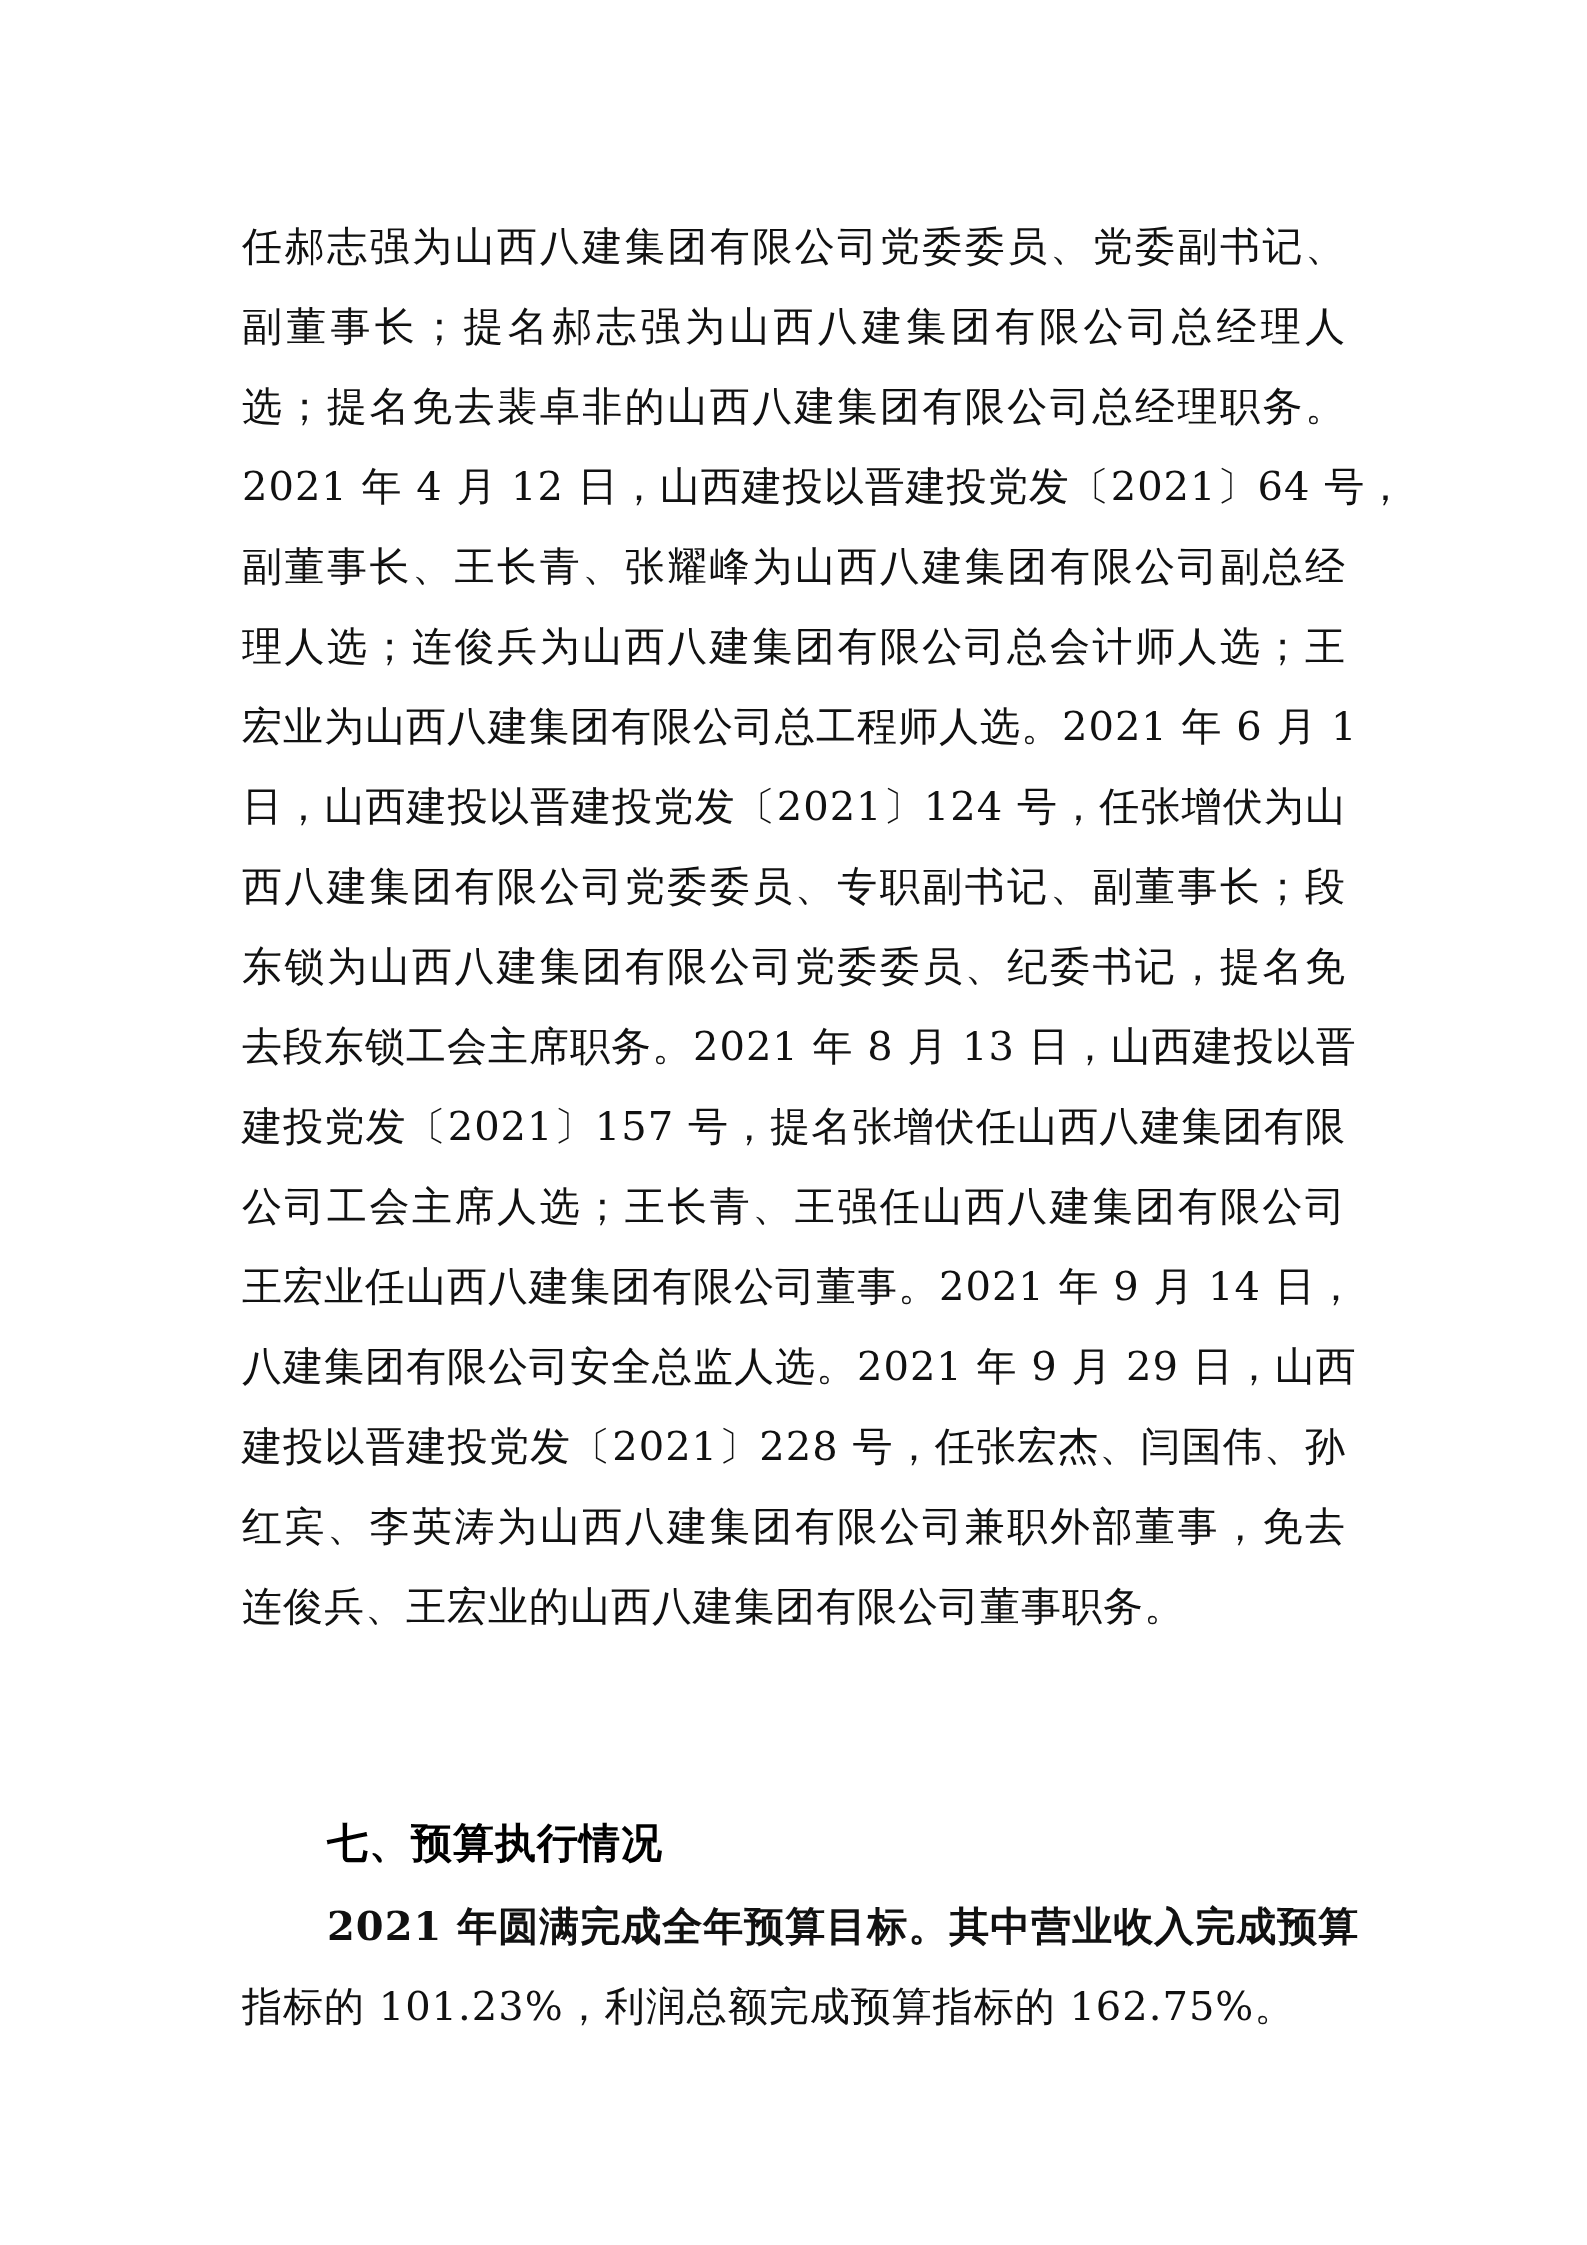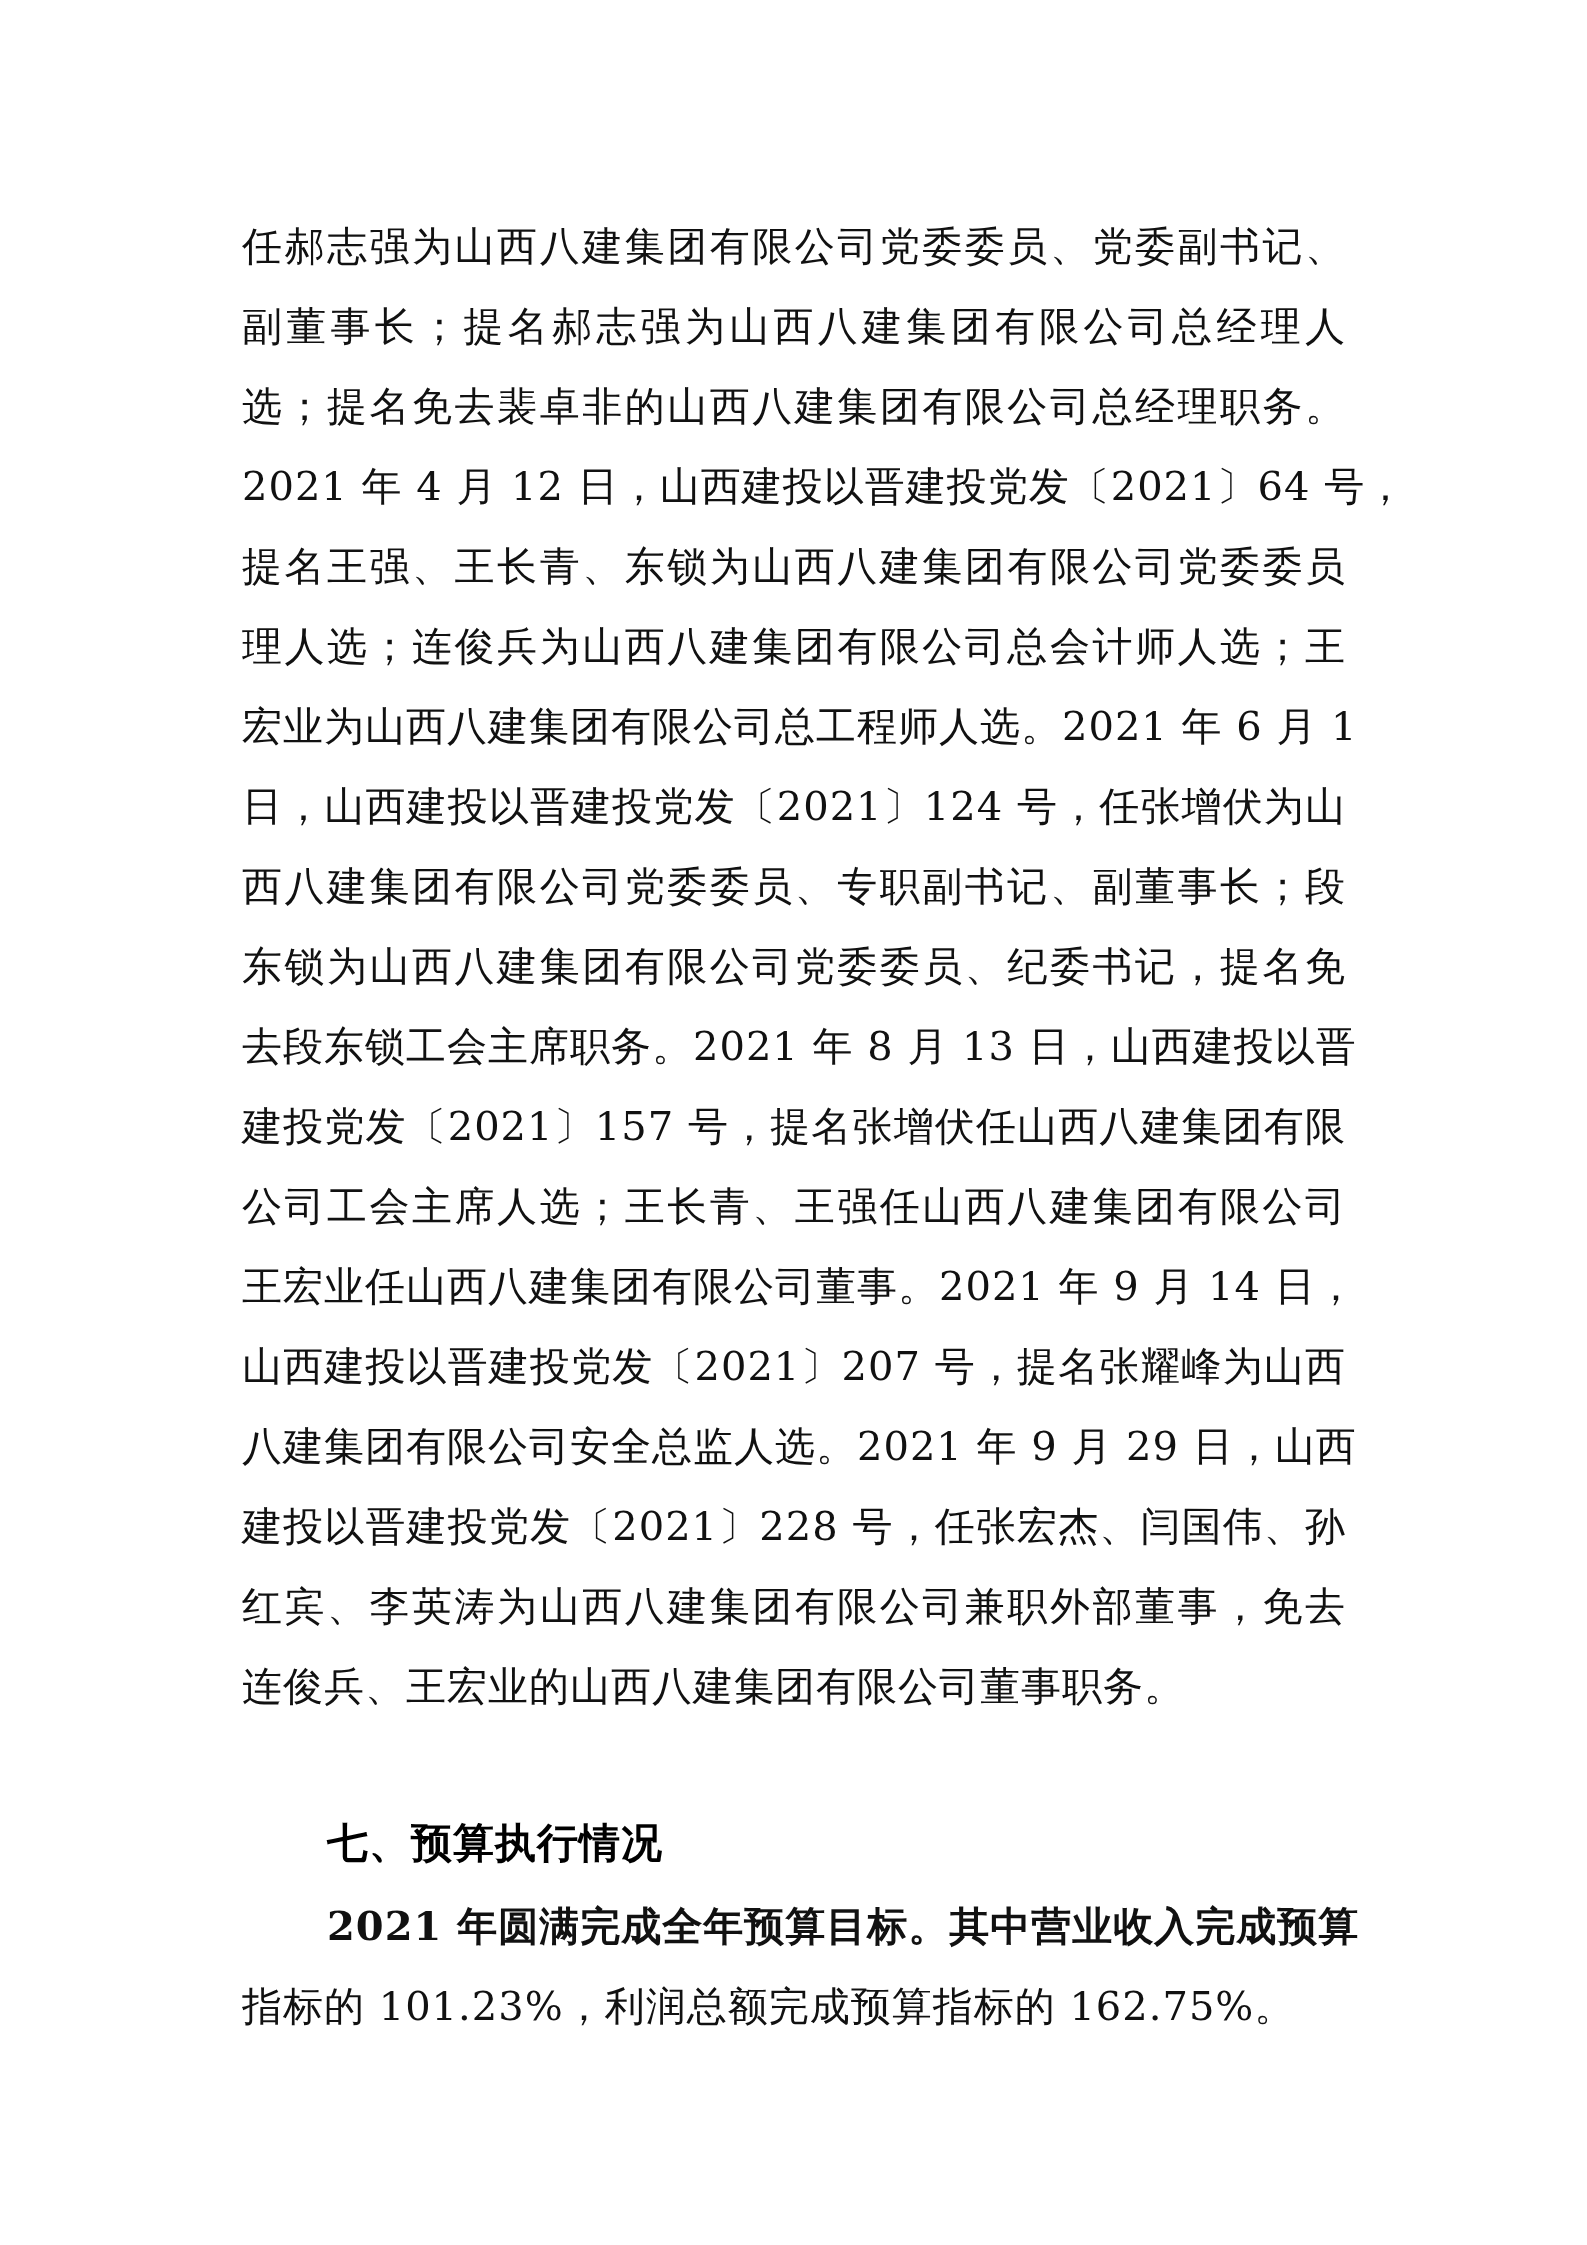--- a/index.html
+++ b/index.html
@@ -66,31 +66,30 @@
 </head>
 <body>
 
 <div class="page">
 
   <div class="body-text">
     <div class="line">任郝志强为山西八建集团有限公司党委委员、党委副书记、</div>
     <div class="line">副董事长；提名郝志强为山西八建集团有限公司总经理人</div>
     <div class="line">选；提名免去裴卓非的山西八建集团有限公司总经理职务。</div>
     <div class="line">2021 年 4 月 12 日，山西建投以晋建投党发〔2021〕64 号，</div>
-    <div class="line">提名王强、王长青、东锁为山西八建集团有限公司党委委员</div>
+    <div class="line">副董事长、王长青、张耀峰为山西八建集团有限公司副总经</div>
     <div class="line">理人选；连俊兵为山西八建集团有限公司总会计师人选；王</div>
     <div class="line">宏业为山西八建集团有限公司总工程师人选。2021 年 6 月 1</div>
     <div class="line">日，山西建投以晋建投党发〔2021〕124 号，任张增伏为山</div>
     <div class="line">西八建集团有限公司党委委员、专职副书记、副董事长；段</div>
     <div class="line">东锁为山西八建集团有限公司党委委员、纪委书记，提名免</div>
     <div class="line">去段东锁工会主席职务。2021 年 8 月 13 日，山西建投以晋</div>
     <div class="line">建投党发〔2021〕157 号，提名张增伏任山西八建集团有限</div>
     <div class="line">公司工会主席人选；王长青、王强任山西八建集团有限公司</div>
     <div class="line">王宏业任山西八建集团有限公司董事。2021 年 9 月 14 日，</div>
-    <div class="line">山西建投以晋建投党发〔2021〕207 号，提名张耀峰为山西</div>
     <div class="line">八建集团有限公司安全总监人选。2021 年 9 月 29 日，山西</div>
     <div class="line">建投以晋建投党发〔2021〕228 号，任张宏杰、闫国伟、孙</div>
     <div class="line">红宾、李英涛为山西八建集团有限公司兼职外部董事，免去</div>
     <div class="line last">连俊兵、王宏业的山西八建集团有限公司董事职务。</div>
   </div>
 
   <div class="heading">七、预算执行情况</div>
 
   <div class="para2">
     <div class="line first">2021 年圆满完成全年预算目标。其中营业收入完成预算</div>

